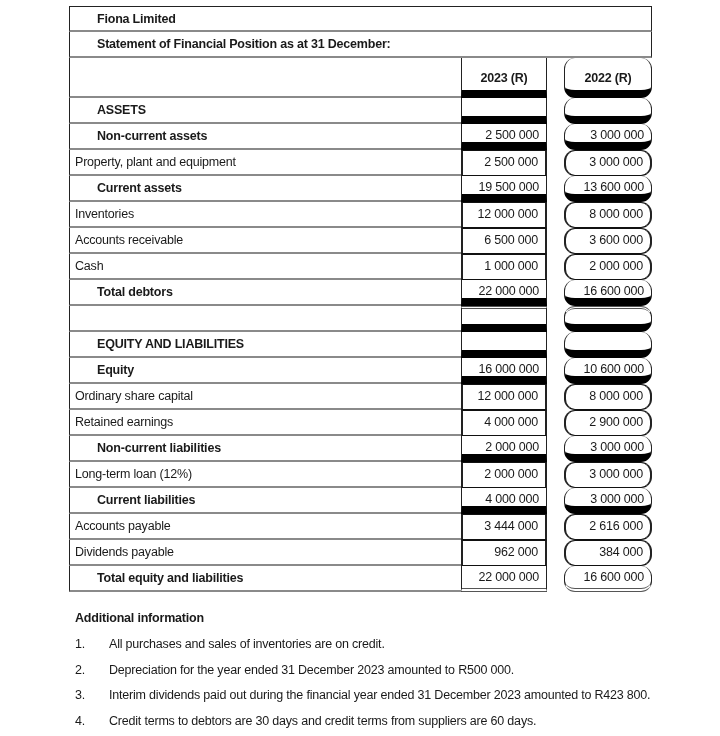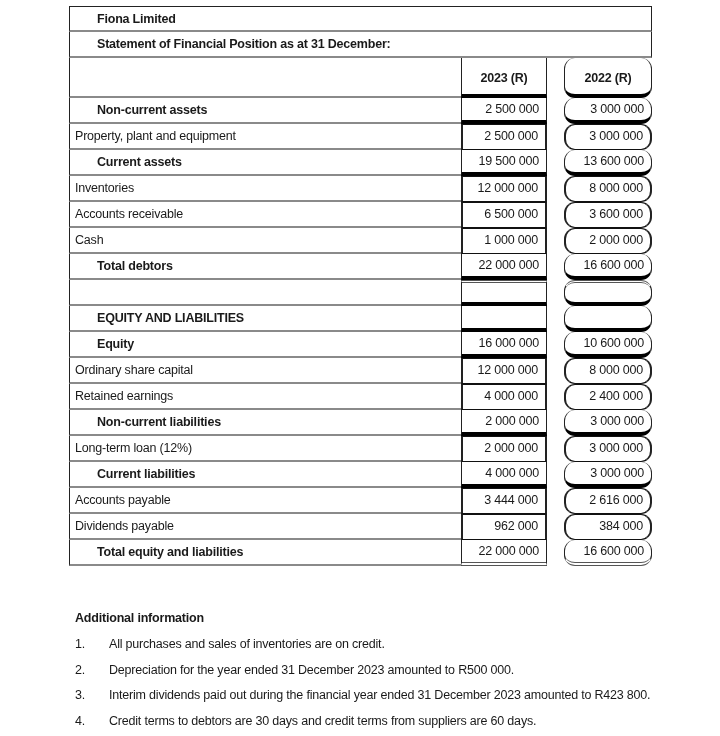--- a/index.html
+++ b/index.html
@@ -2,21 +2,21 @@
 <html><head>
 <meta charset="utf-8">
 <style>
   html, body { margin: 0; padding: 0; background: #ffffff; }
   body { width: 720px; height: 736px; position: relative; font-family: "Liberation Sans", sans-serif; color: #1a1a1a; overflow: hidden; }
   .doc { position: absolute; left: 69px; top: 6px; width: 583px; }
   .row { position: relative; height: 26px; font-size: 12.5px; letter-spacing: -0.2px; }
   .lbl { position: absolute; left: 0; width: 392px; height: 100%; border-left: 1px solid #222; box-sizing: border-box; padding-left: 5px; line-height: 25px; border-bottom: 2px solid #8a8a8a; }
   .lbl.full { width: 583px; border-right: 1px solid #222; }
   .bold { font-weight: bold; padding-left: 27px; }
-  .c1, .c2 { position: absolute; height: 100%; box-sizing: border-box; text-align: right; padding-right: 7px; line-height: 23px; border-left: 1px solid #222; border-right: 1px solid #222; border-bottom: 4px solid #000000; }
+  .c1, .c2 { position: absolute; height: 100%; box-sizing: border-box; text-align: right; padding-right: 7px; line-height: 23px; border-left: 1px solid #222; border-right: 1px solid #222; border-bottom: 8px solid #000000; }
   .c1 { left: 392px; width: 86px; }
   .c2 { left: 495px; width: 88px; border-radius: 11px; }
   .boxed .c1, .boxed .c2 { border-top: 1.5px solid #111; border-bottom: 1.5px solid #111; border-left-width: 2px; border-right-width: 2px; }
   .hdr .c1, .hdr .c2 { text-align: center; padding-right: 0; font-weight: bold; line-height: 40px; }
   .hdr { height: 40px; }
   .hdr .lbl { line-height: 40px; }
   .topline { border-top: 1px solid #222; }
   .gap { height: 26px; }
   .gap .c1, .gap .c2 { border-top: 3px double #555; }
   .total .c1, .total .c2 { border-bottom: 4px double #555; }
@@ -32,20 +32,25 @@
   <div class="row">
     <div class="lbl full bold topline">Fiona Limited</div>
   </div>
   <div class="row">
     <div class="lbl full bold">Statement of Financial Position as at 31 December:</div>
   </div>
   <div class="row hdr">
     <div class="lbl"></div>
     <div class="c1">2023 (R)</div>
     <div class="c2">2022 (R)</div>
+  </div>
+  <div class="row">
+    <div class="lbl bold">ASSETS</div>
+    <div class="c1"></div>
+    <div class="c2"></div>
   </div>
 
   <div class="row">
     <div class="lbl bold">Non-current assets</div>
     <div class="c1">2 500 000</div>
     <div class="c2">3 000 000</div>
   </div>
   <div class="row boxed">
     <div class="lbl">Property, plant and equipment</div>
     <div class="c1">2 500 000</div>
@@ -94,21 +99,21 @@
     <div class="c2">10 600 000</div>
   </div>
   <div class="row boxed">
     <div class="lbl">Ordinary share capital</div>
     <div class="c1">12 000 000</div>
     <div class="c2">8 000 000</div>
   </div>
   <div class="row boxed">
     <div class="lbl">Retained earnings</div>
     <div class="c1">4 000 000</div>
-    <div class="c2">2 400 000</div>
+    <div class="c2">2 900 000</div>
   </div>
   <div class="row">
     <div class="lbl bold">Non-current liabilities</div>
     <div class="c1">2 000 000</div>
     <div class="c2">3 000 000</div>
   </div>
   <div class="row boxed">
     <div class="lbl">Long-term loan (12%)</div>
     <div class="c1">2 000 000</div>
     <div class="c2">3 000 000</div>

